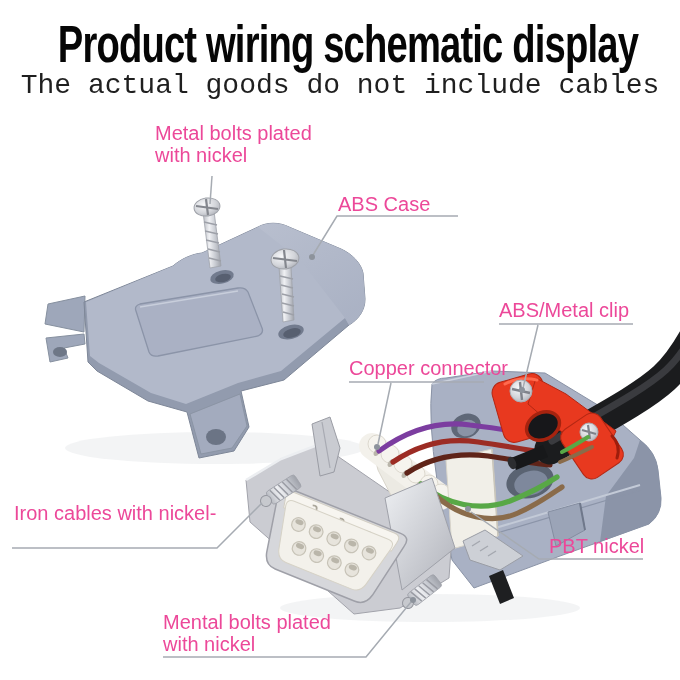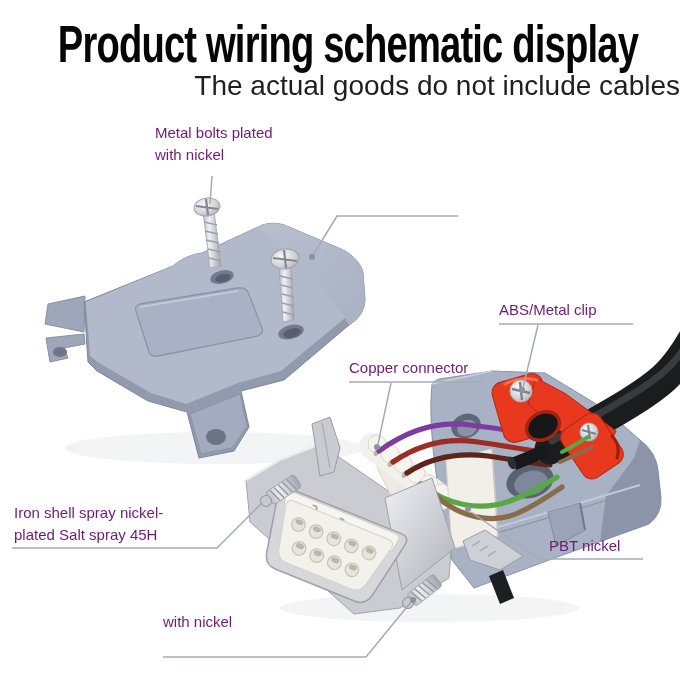--- a/index.html
+++ b/index.html
@@ -1,23 +1,23 @@
 <!DOCTYPE html>
 <html><head>
 <meta charset="utf-8">
 <style>
   html,body{margin:0;padding:0;background:#fff;}
   #stage{position:relative;width:680px;height:680px;background:#ffffff;overflow:hidden;
          font-family:"Liberation Sans",sans-serif;}
   .title{position:absolute;top:14px;left:0;width:680px;text-align:center;
          font-weight:bold;font-size:46px;letter-spacing:-1px;color:#060606;
          transform:scale(0.83,1.12);transform-origin:50% 0;white-space:nowrap;}
-  .subtitle{position:absolute;top:70px;left:0;width:680px;text-align:right;
-         font-size:28px;color:#1f1f1f;white-space:nowrap;}
-  .lbl{position:absolute;font-size:15px;line-height:22px;color:#701a75;white-space:nowrap;}
+  .subtitle{position:absolute;top:70px;left:0;width:680px;text-align:center;
+         font-size:28px;color:#1f1f1f;white-space:nowrap;font-family:Liberation Mono, monospace;}
+  .lbl{position:absolute;font-size:20px;line-height:22px;color:#ec4899;white-space:nowrap;}
   svg{position:absolute;left:0;top:0;}
 </style>
 </head>
 <body>
 
 <div id="stage">
 
   <div class="title">Product wiring schematic display</div>
   <div class="subtitle">The actual goods do not include cables</div>
 
@@ -249,24 +249,25 @@
       <circle cx="522" cy="390" r="3"></circle>
       <circle cx="468" cy="509" r="3"></circle>
       <circle cx="413" cy="600" r="3"></circle>
     </g>
   </svg>
 
   <div class="lbl" style="left:155px;top:122px">
     <div>Metal bolts plated</div>
     <div>with nickel</div>
   </div>
+  <div class="lbl" style="left:338px;top:193px">ABS Case</div>
   <div class="lbl" style="left:499px;top:299px">ABS/Metal clip</div>
   <div class="lbl" style="left:349px;top:357px">Copper connector</div>
   <div class="lbl" style="left:14px;top:502px">
-    <div>Iron shell spray nickel-</div>
-    <div>plated Salt spray 45H</div>
+    <div>Iron cables with nickel-</div>
   </div>
   <div class="lbl" style="left:549px;top:535px">PBT nickel</div>
   <div class="lbl" style="left:163px;top:611px">
+    <div>Mental bolts plated</div>
     <div>with nickel</div>
   </div>
 
 </div>
 
 </body></html>

